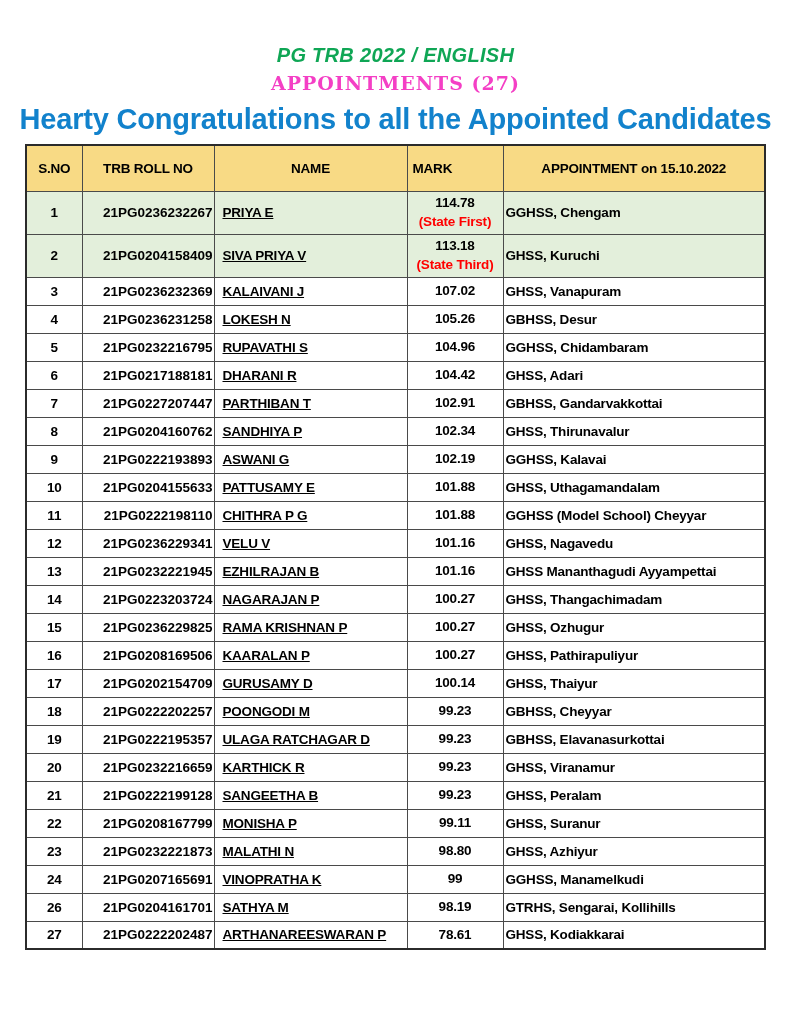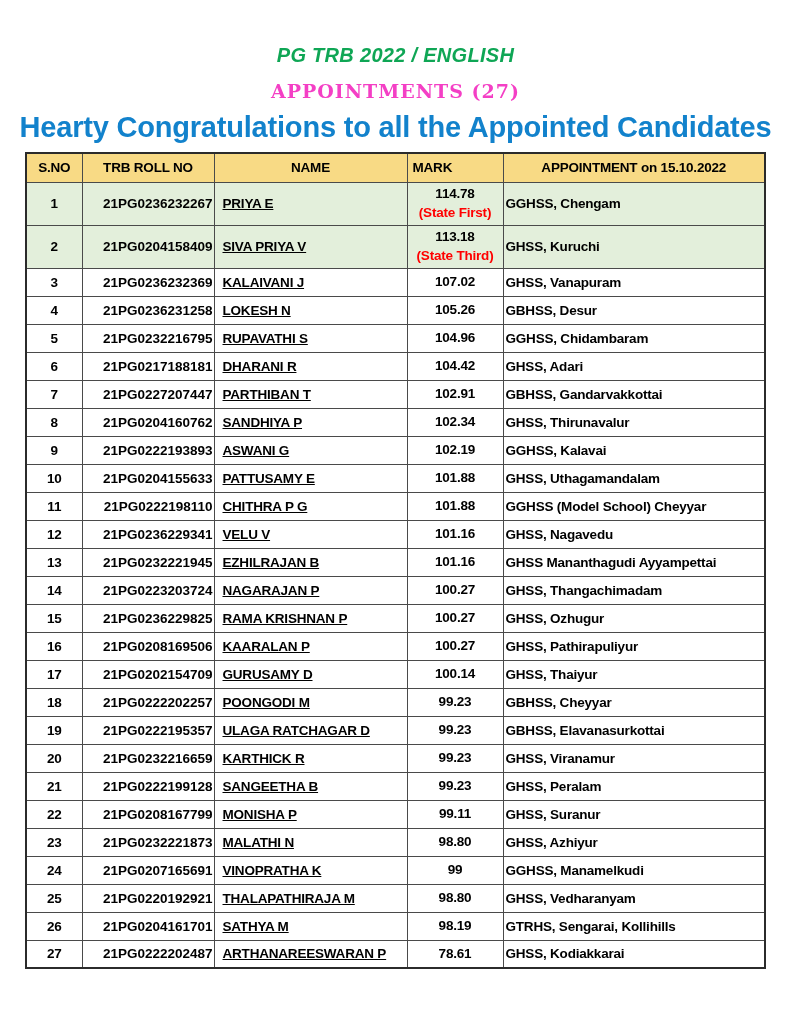--- a/index.html
+++ b/index.html
@@ -16,21 +16,21 @@
     margin: 0;
     padding-top: 44px;
     text-align: center;
     font-size: 20px;
     font-weight: bold;
     letter-spacing: 0.3px;
     color: var(--c-title1, #0FA655);
     font-style: italic;
   }
   .title-sub {
-    margin: 13px 0 0 0;
+    margin: 5px 0 0 0;
     text-align: center;
     font-family: "DejaVu Serif", serif;
     font-size: 19px;
     font-weight: bold;
     letter-spacing: 1px;
     color: var(--c-title2, #F43FC5);
   }
   .title-congrats {
     margin: 9px 0 8px 0;
     text-align: center;
@@ -49,21 +49,21 @@
   .results th, .results td {
     border: 1px solid #4a4a4a;
     font-weight: bold;
     font-size: 13.5px;
     letter-spacing: -0.2px;
     color: #000000;
     overflow: hidden;
   }
   .results thead th {
     background: var(--c-header-bg, #F8DA85);
-    height: 29px;
+    height: 46px;
     text-align: center;
   }
   .results thead th.h-mark { text-align: left; padding-left: 5px; }
   .results tbody tr { height: 28px; background: #ffffff; }
   .results tbody tr.hl { background: var(--c-highlight-bg, #E3EFDB); height: 43px; }
   td.c-sno  { text-align: center; }
   td.c-roll { text-align: right; letter-spacing: 0; }
   td.c-name { text-align: left; padding-left: 8px; white-space: nowrap; text-decoration: underline; }
   td.c-mark { text-align: center; }
   td.c-appt { text-align: left; padding-left: 2px; white-space: nowrap; }
@@ -309,29 +309,20 @@
         <tr>
           <td class="c-sno">24</td>
           <td class="c-roll">21PG0207165691</td>
           <td class="c-name">VINOPRATHA K</td>
           <td class="c-mark">
             <div class="mark-value">99</div>
           </td>
           <td class="c-appt">GGHSS, Manamelkudi</td>
         </tr>
         <tr>
-          <td class="c-sno">25</td>
-          <td class="c-roll">21PG0220192921</td>
-          <td class="c-name">THALAPATHIRAJA M</td>
-          <td class="c-mark">
-            <div class="mark-value">98.80</div>
-          </td>
-          <td class="c-appt">GHSS, Vedharanyam</td>
-        </tr>
-        <tr>
           <td class="c-sno">26</td>
           <td class="c-roll">21PG0204161701</td>
           <td class="c-name">SATHYA M</td>
           <td class="c-mark">
             <div class="mark-value">98.19</div>
           </td>
           <td class="c-appt">GTRHS, Sengarai, Kollihills</td>
         </tr>
         <tr>
           <td class="c-sno">27</td>

